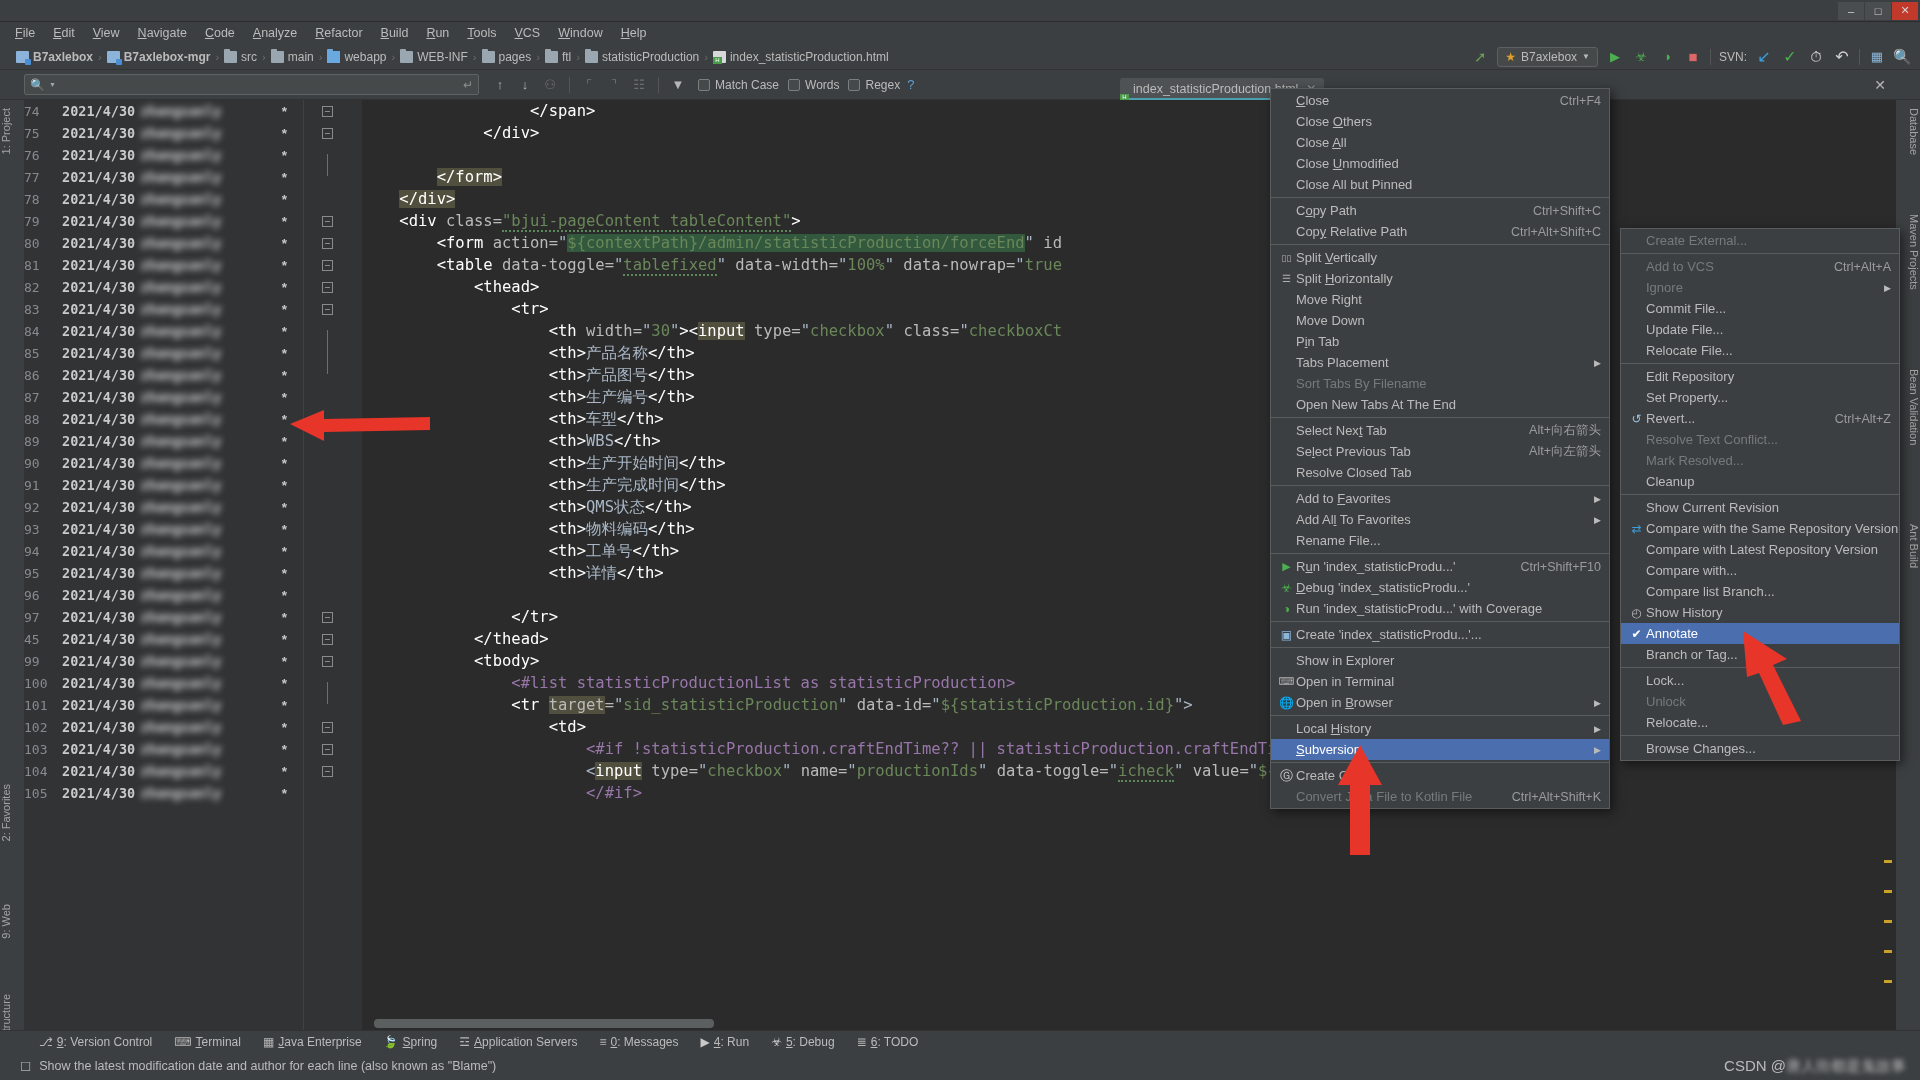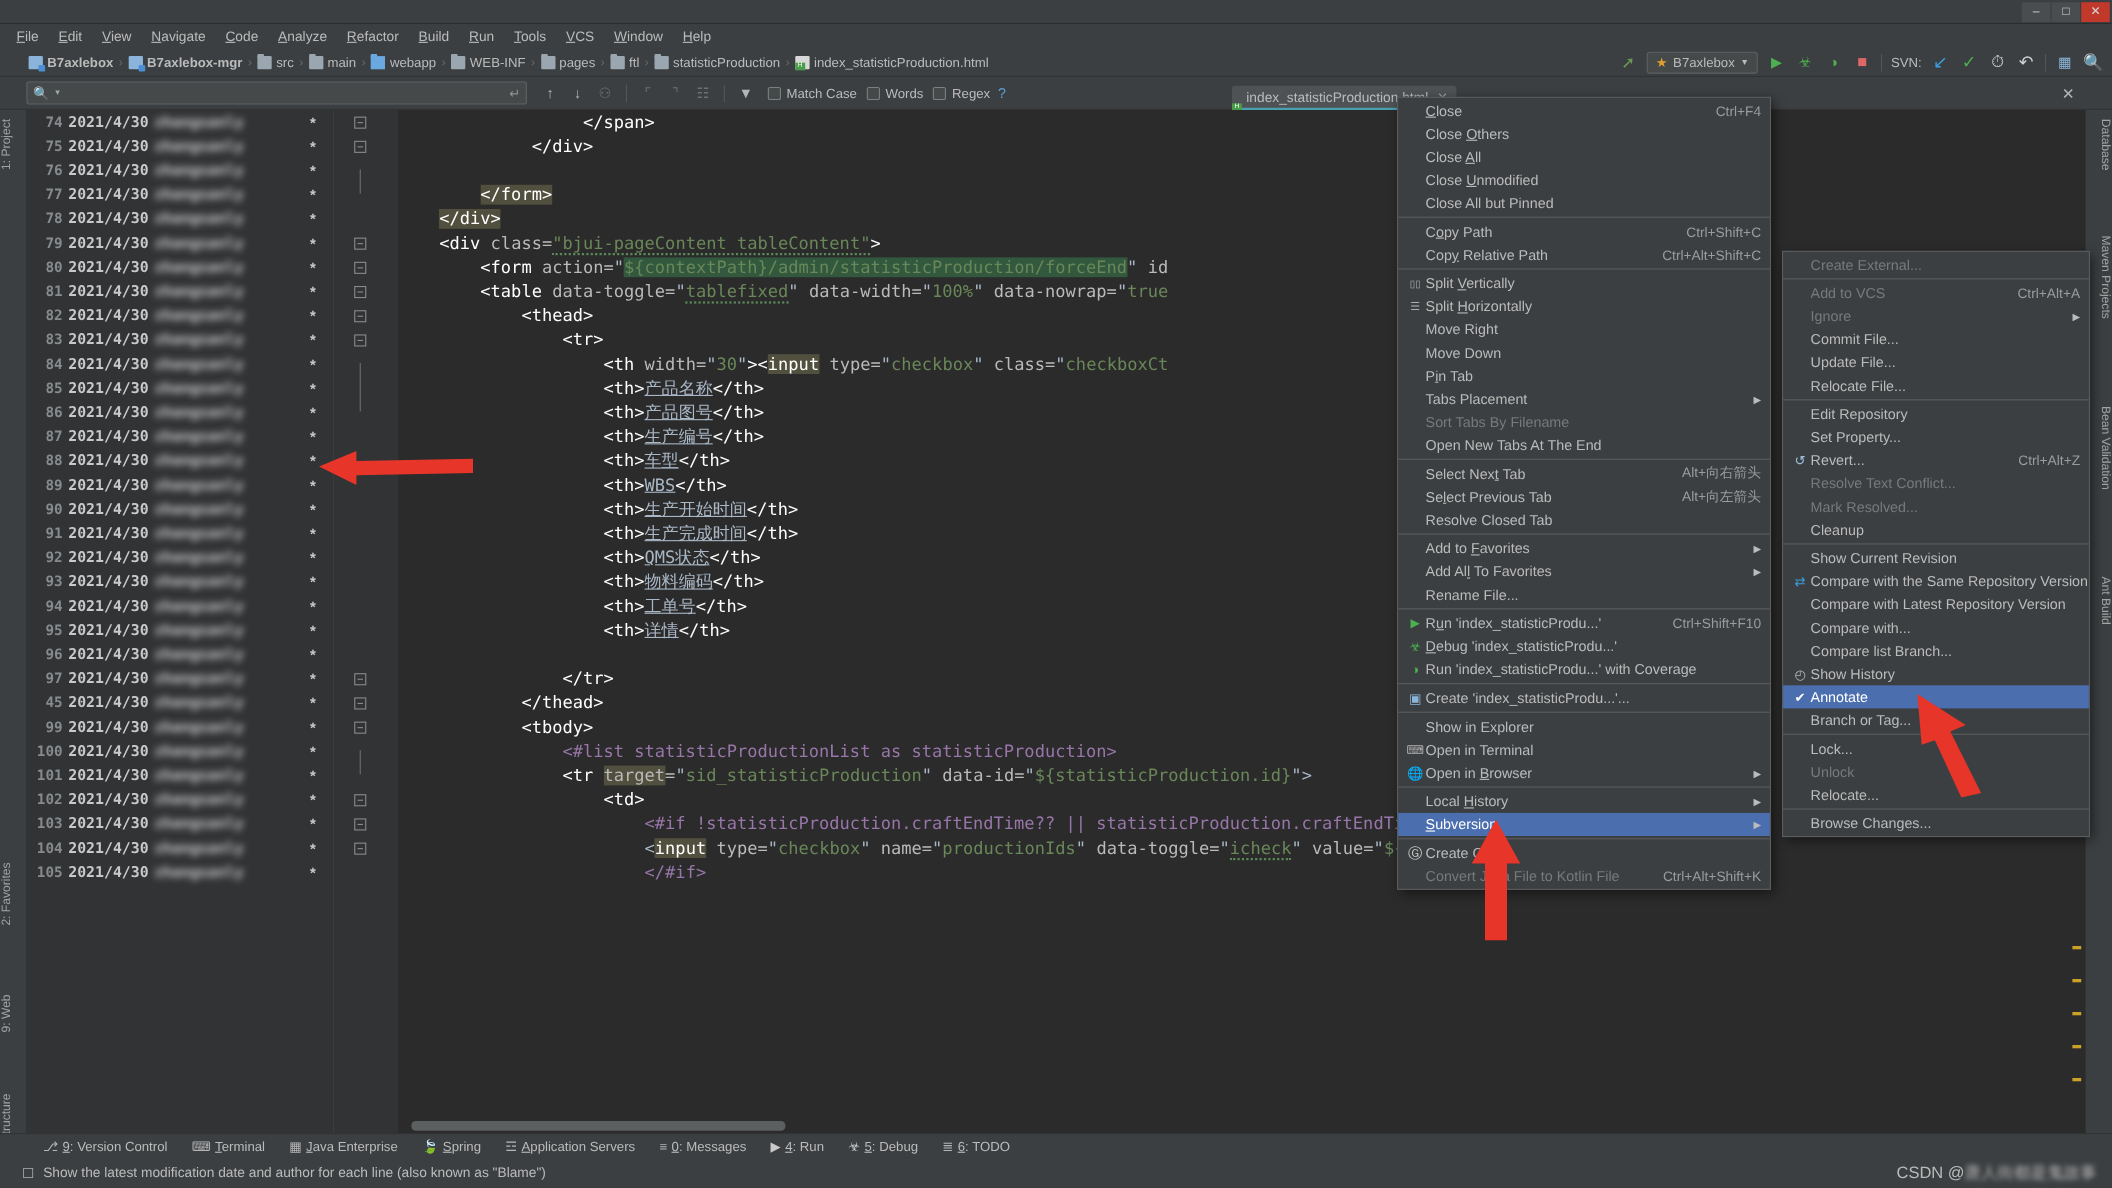--- a/index.html
+++ b/index.html
@@ -27,21 +27,21 @@
   
   .menubar {
     height:22px; background:#3c3f41; display:flex; align-items:center;
     padding-left:6px; font-size:12.5px; color:#bbbbbb;
   }
   .menu-item { padding:2px 9px; cursor:default; white-space:nowrap; }
 
   
   .navbar {
     height:26px; background:#3c3f41; display:flex; align-items:center;
-    padding-left:22px; font-size:12px; border-bottom:1px solid #323232;
+    padding-left:12px; font-size:12px; border-bottom:1px solid #323232;
     position:relative;
   }
   .crumb { display:flex; align-items:center; padding:0 4px; white-space:nowrap; }
   .crumb .ico { width:13px; height:12px; margin-right:4px; display:inline-block; position:relative; }
   .ico-folder { background:#9aa7b0; border-radius:1px; }
   .ico-folder::before{content:"";position:absolute;top:-2px;left:0;width:6px;height:3px;background:#9aa7b0;border-radius:1px 1px 0 0;}
   .ico-mod { background:#8cb3d9; border-radius:1px; }
   .ico-mod::after{content:"";position:absolute;right:-2px;bottom:-2px;width:6px;height:6px;background:#4a8fd4;border-radius:1px;}
   .ico-web::before{content:"";position:absolute;top:-2px;left:0;width:6px;height:3px;background:#6aa9e0;border-radius:1px 1px 0 0;}
   .ico-web { background:#6aa9e0; }
@@ -103,40 +103,40 @@
   
   .editor {
     position:absolute; left:24px; top:100px; right:24px; bottom:50px;
     background:#2b2b2b; overflow:hidden;
   }
   .ann-gutter {
     position:absolute; left:0; top:0; bottom:0; width:280px; background:#313335;
     border-right:1px solid #3f4244;
   }
   .ann-row { height:22px; display:flex; align-items:center; font-size:13.5px; }
-  .ann-num { width:38px; text-align:right; color:#888b8d; font-size:13px; padding-right:5px;
-             font-family:"DejaVu Sans Mono", monospace;font-weight:bold;}
+  .ann-num { width:38px; text-align:left; color:#888b8d; font-size:13px; padding-right:5px;
+             font-family:"DejaVu Sans Mono", monospace;}
   .ann-date { color:#c9c9c9; font-weight:bold; font-family:"DejaVu Sans Mono", monospace; font-size:13.5px;}
   .ann-author { color:#c9c9c9; font-weight:bold; font-family:"DejaVu Sans Mono", monospace;
                 font-size:13.5px; margin-left:5px; filter: blur(3.2px); }
   .ann-star { margin-left:auto; margin-right:16px; color:#c9c9c9; font-weight:bold; }
 
   .fold-gutter { position:absolute; left:280px; top:0; bottom:0; width:58px; background:#313335; }
   .fold-mark { position:absolute; left:18px; width:11px; height:11px; border:1px solid #8a8a8a; }
   .fold-mark::after{content:"";position:absolute;left:2px;top:4px;width:5px;height:1px;background:#8a8a8a;}
   .fold-line { position:absolute; left:23px; width:1px; background:#6e6e6e; }
 
   .code {
     position:absolute; left:338px; top:0; right:18px; bottom:0;
     font-family:"DejaVu Sans Mono", monospace; font-size:15.5px; line-height:22px;
     color:#a9b7c6; white-space:pre; overflow:hidden;
   }
   .cl { height:22px; }
   .t-tag{color:#ffffff;} .t-attr{color:#bababa;} .t-str{color:#6a8759;}
-  .t-plain{color:#a9b7c6;} .t-dir{color:#9876aa;} .t-cjk{color:#a9b7c6;text-decoration:underline;}
+  .t-plain{color:#a9b7c6;} .t-dir{color:#9876aa;} .t-cjk{color:#a9b7c6;}
   .hl-str{background:#32593d;} .hl-occ{background:#51503e;}
   .sq{ border-bottom:2px dotted #5a8a5a; }
 
   .hscroll{position:absolute;left:338px;bottom:2px;height:9px;background:#5c5f60;border-radius:4px;}
   .vmark{position:absolute;right:2px;width:10px;height:3px;}
 
   
   .ctxmenu {
     position:absolute; background:#3c3f41; border:1px solid #5a5d5e;
     box-shadow: 3px 3px 10px rgba(0,0,0,.55); font-size:13px; padding:1px 0; z-index:60;

